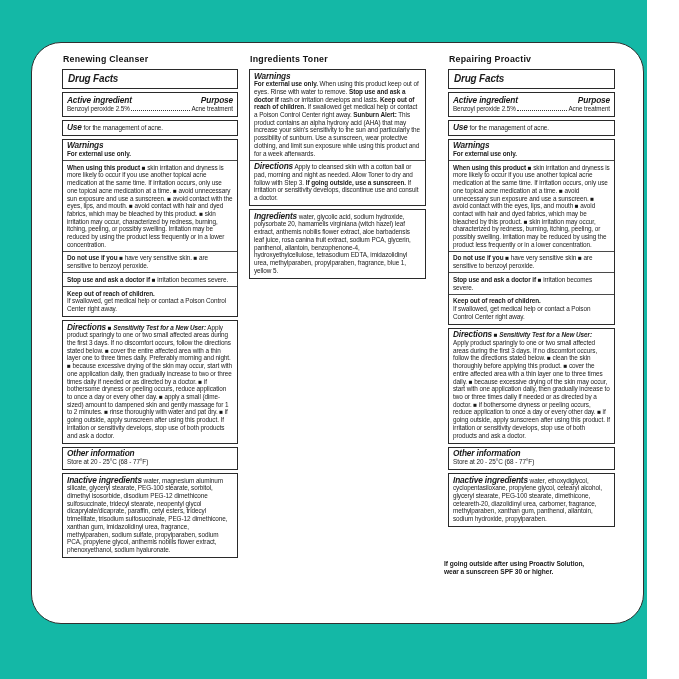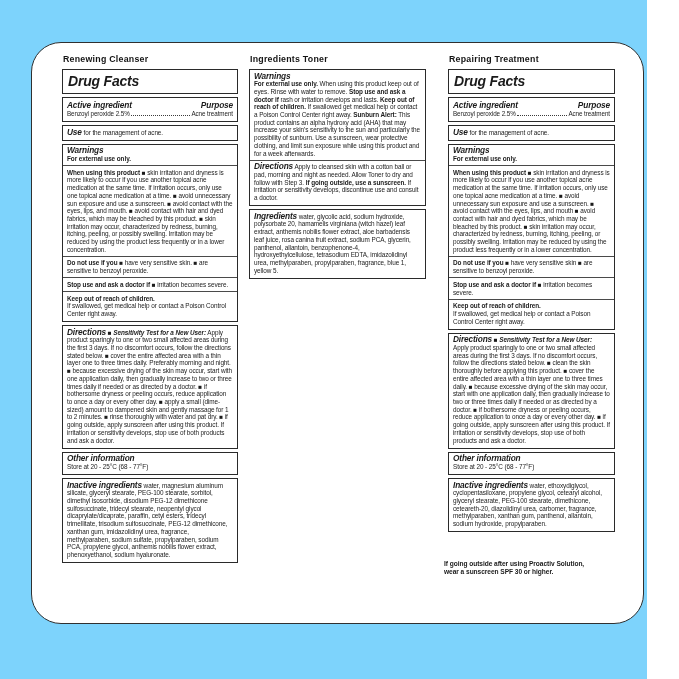--- a/index.html
+++ b/index.html
@@ -1,30 +1,30 @@
 <!DOCTYPE html>
 <html><head>
 <meta charset="utf-8">
 <style>
   html, body { margin:0; padding:0; background:#ffffff; }
   .page {
-    position:relative; width:647px; height:679px; background:#7dd3fc;
+    position:relative; width:647px; height:679px; background:#14b8a6;
     font-family:"Liberation Sans", sans-serif; color:#1b1b1b; overflow:hidden;
   }
   .sheet {
     position:absolute; left:31px; top:42px; width:611px; height:580px;
     border:1.6px solid #303030; border-radius:30px; background:#ffffff;
   }
   .col { position:absolute; top:11px; }
   .col-1 { left:30px; width:176px; }
   .col-2 { left:217px; width:177px; }
   .col-3 { left:416px; width:167px; }
   .col-title { font-weight:bold; font-size:8.8px; letter-spacing:.25px; margin:0 0 5px 1px; color:#141414; }
   .box { border:1.6px solid #2a2a2a; background:#fff; padding:2.5px 4px 3.5px; margin-bottom:3px; }
-  .df-title { font-size:14px; font-weight:bold; font-style:italic; letter-spacing:-.2px; padding:2.5px 5px 4px; }
+  .df-title { font-size:10px; font-weight:bold; font-style:italic; letter-spacing:-.2px; padding:2.5px 5px 4px; }
   p.t { margin:0; font-size:6.4px; line-height:7.7px; letter-spacing:-.08px; }
   .s-h { font-size:8.3px; font-weight:bold; font-style:italic; letter-spacing:-.15px; }
   .s-b { font-weight:bold; }
   .s-bi { font-weight:bold; font-style:italic; }
   hr.div { border:0; border-top:1px solid #4a4a4a; margin:2.5px -4px; }
   .ai-head { display:flex; justify-content:space-between; align-items:center; }
   .ai-row { display:flex; align-items:flex-end; font-size:6.3px; line-height:7.6px; letter-spacing:-.08px; }
   .leader { flex:1; border-bottom:1.2px dotted #3a3a3a; margin:0 1px 1.5px; }
   .footnote { position:absolute; left:412px; top:517px; font-size:6.6px; font-weight:bold; line-height:8.3px; letter-spacing:-.05px; }
 </style>
@@ -90,21 +90,21 @@
         <hr class="div">
         <p class="t"><span class="s-h">Directions</span><span> Apply to cleansed skin with a cotton ball or pad, morning and night as needed. Allow Toner to dry and follow with Step 3. </span><span class="s-b">If going outside, use a sunscreen.</span><span> If irritation or sensitivity develops, discontinue use and consult a doctor.</span></p>
       </div>
 
       <div class="box">
         <p class="t"><span class="s-h">Ingredients</span><span> water, glycolic acid, sodium hydroxide, polysorbate 20, hamamelis virginiana (witch hazel) leaf extract, anthemis nobilis flower extract, aloe barbadensis leaf juice, rosa canina fruit extract, sodium PCA, glycerin, panthenol, allantoin, benzophenone-4, hydroxyethylcellulose, tetrasodium EDTA, imidazolidinyl urea, methylparaben, propylparaben, fragrance, blue 1, yellow 5.</span></p>
       </div>
     </section>
 
     <section class="col col-3">
-      <div class="col-title">Repairing Treatment</div>
+      <div class="col-title">Repairing Proactiv</div>
 
       <div class="box df-title">
         <span>Drug Facts</span>
       </div>
 
       <div class="box">
         <div class="ai-head">
           <span class="s-h">Active ingredient</span>
           <span class="s-h">Purpose</span>
         </div>

